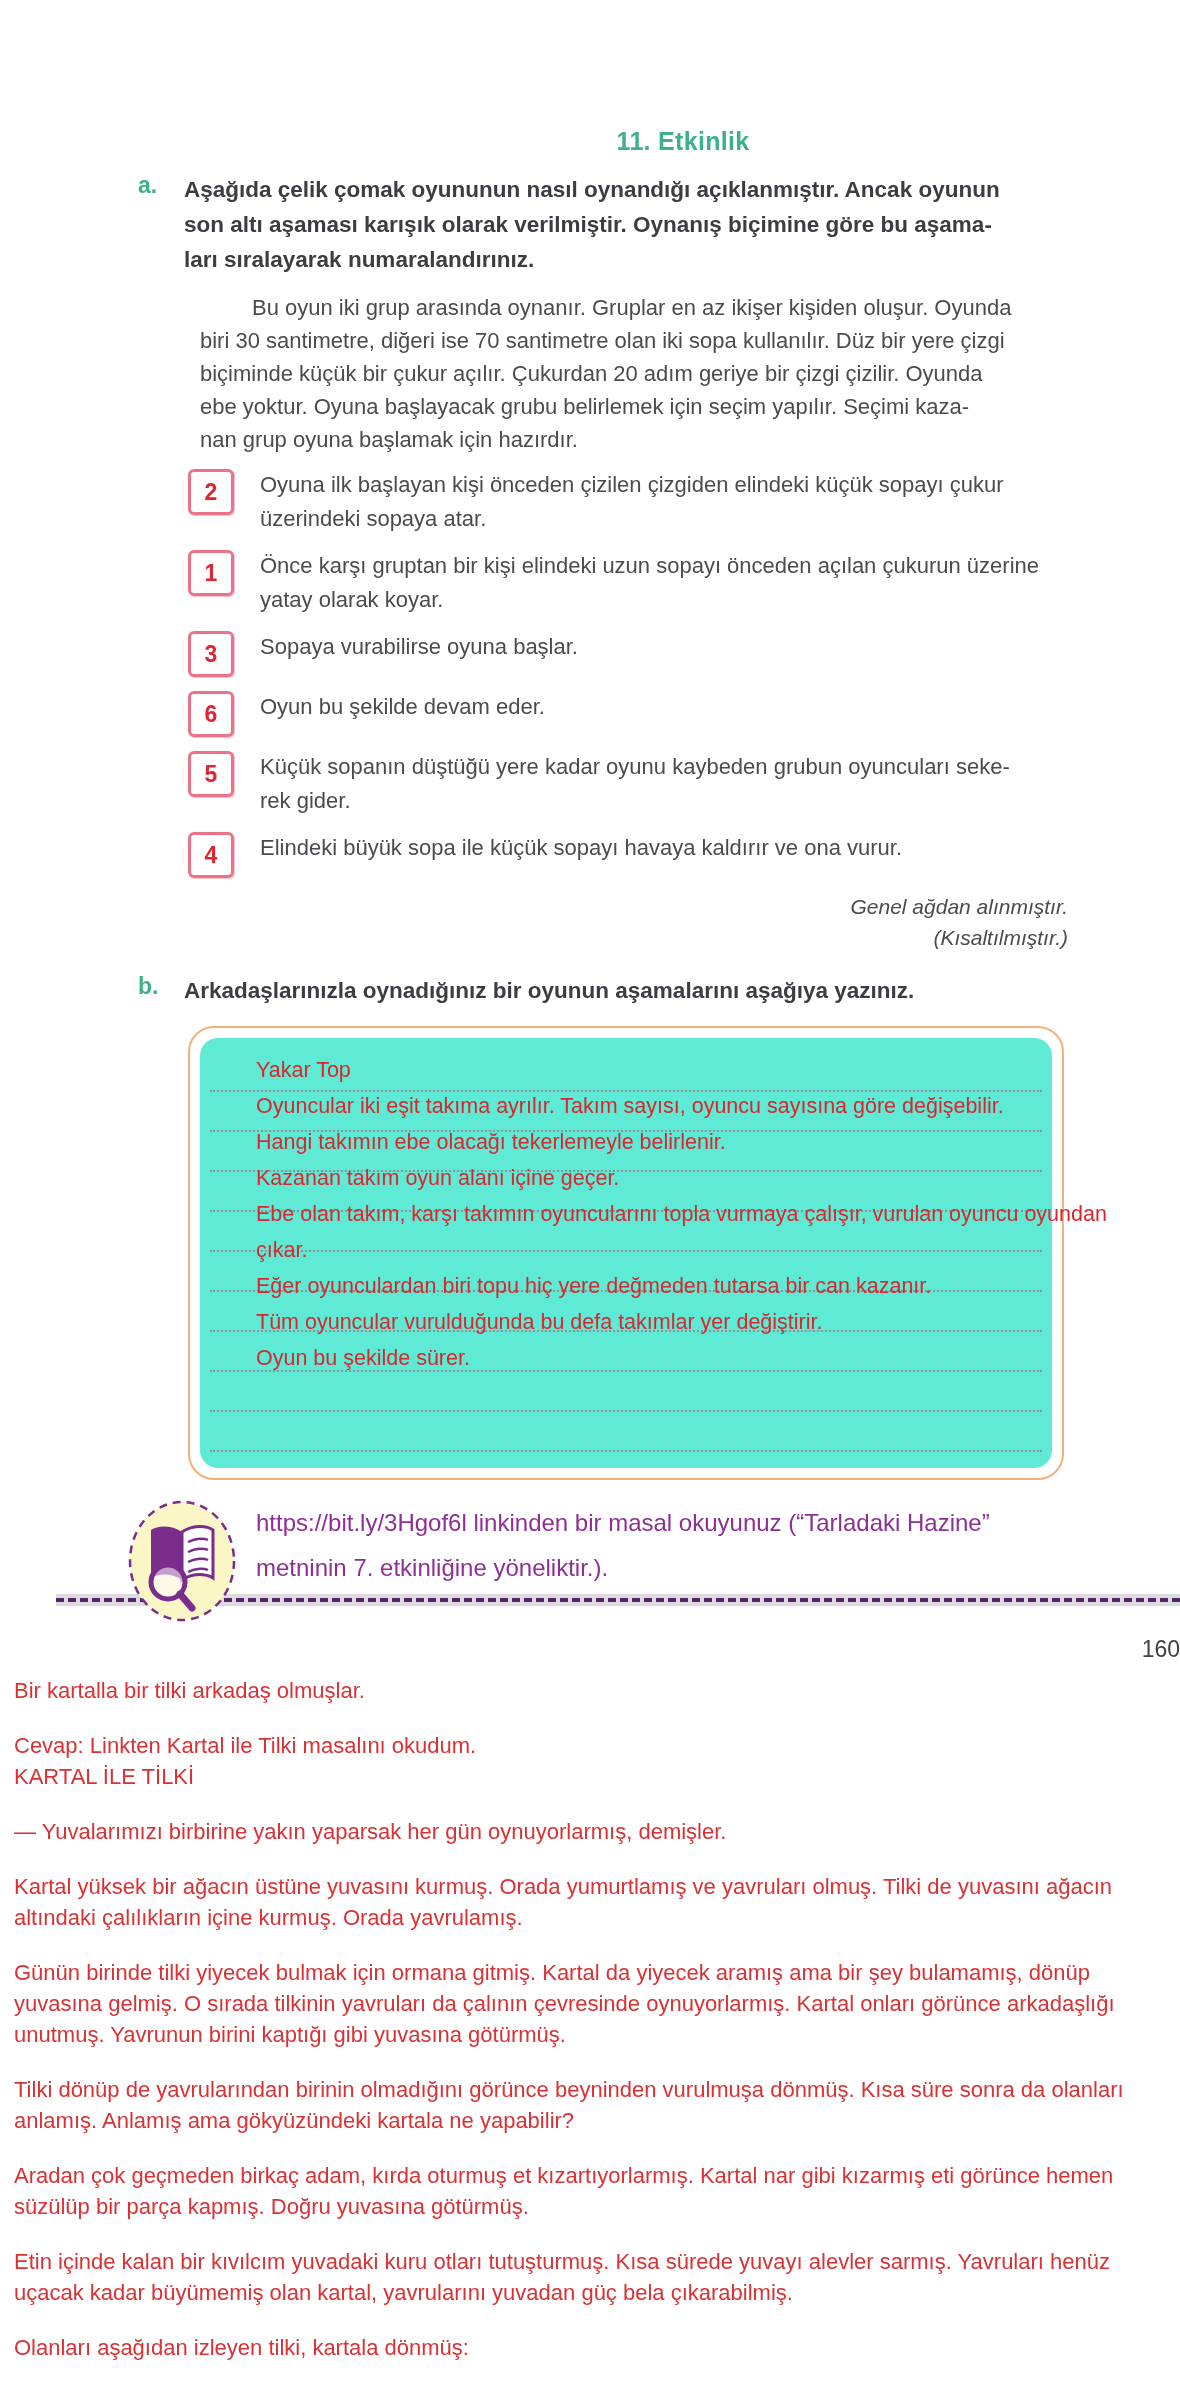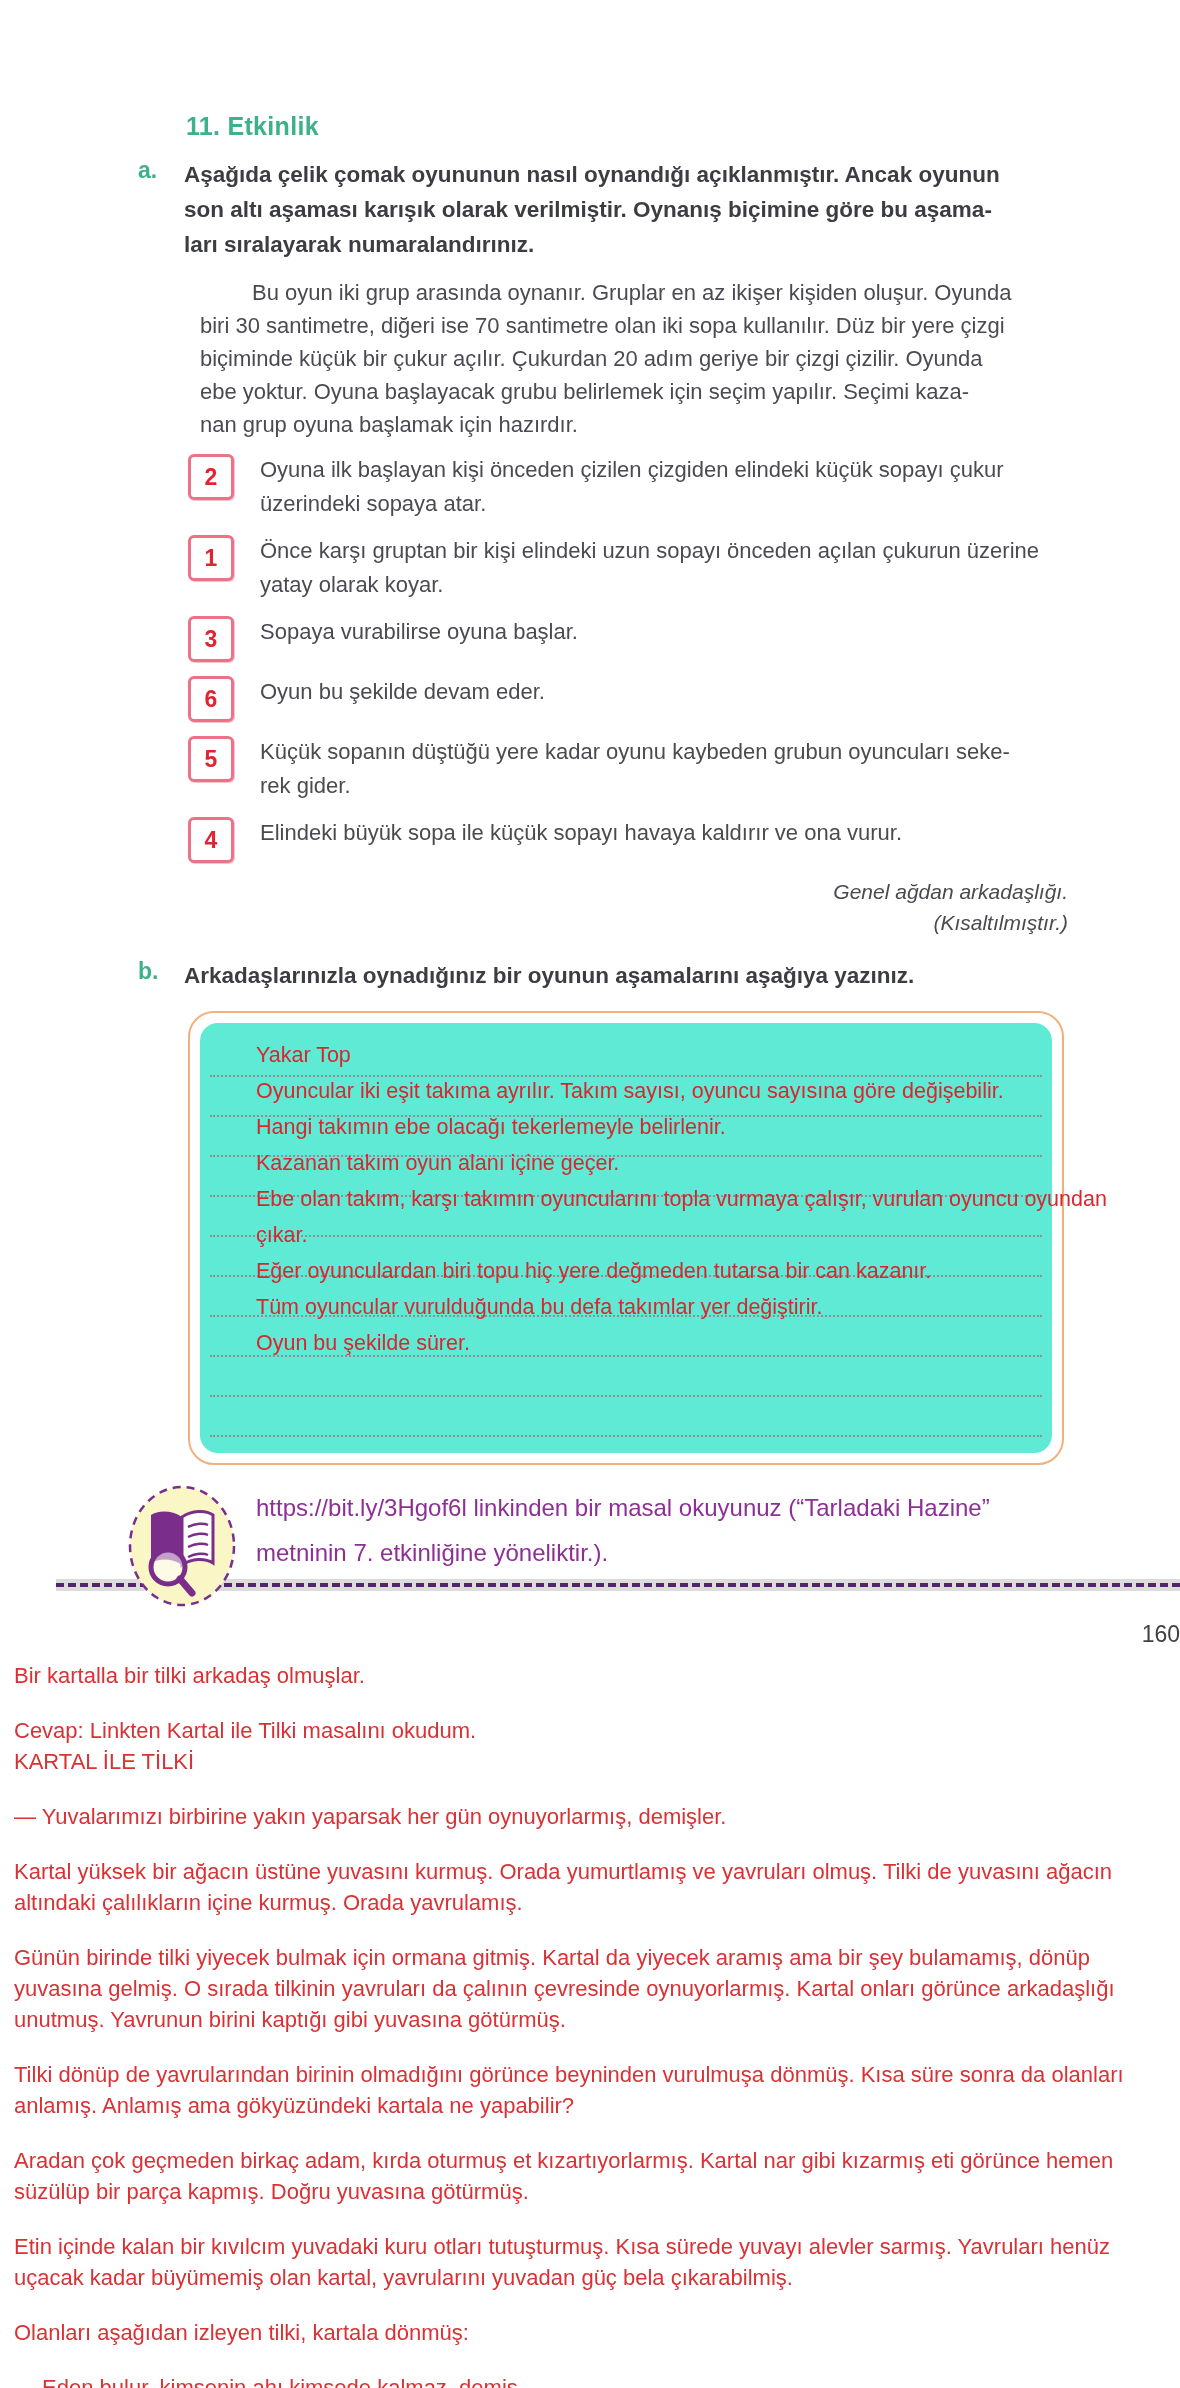--- a/index.html
+++ b/index.html
@@ -5,21 +5,21 @@
   html,body{margin:0;padding:0;}
   body{
     width:1180px;height:2388px;overflow:hidden;background:#ffffff;
     font-family:"Liberation Sans", sans-serif;
     -webkit-font-smoothing:antialiased;
   }
   .page{position:relative;width:1180px;height:2388px;padding-top:112px;box-sizing:border-box;}
 
   
   .activity-heading{
-    margin:0 0 16px 186px;font-size:25px;font-weight:bold;color:#3EB08A;letter-spacing:.3px;
+    margin:15px 0 16px 186px;font-size:25px;font-weight:bold;color:#3EB08A;letter-spacing:.3px;text-align:center;
   }
   .part-row{display:flex;margin-left:138px;}
   .part-label{color:#3EB08A;font-weight:bold;font-size:23px;width:46px;flex:0 0 46px;}
   .part-instruction{
     font-weight:bold;color:#3C3C43;font-size:22.5px;line-height:35px;
     white-space:pre-line;width:905px;
   }
 
   
   .intro-paragraph{
@@ -133,21 +133,21 @@
 rek gider.</div>
     </div>
       <div class="step-row">
       <div class="step-answer-box">
         <span class="step-answer-value">4</span>
       </div>
       <div class="step-text">Elindeki büyük sopa ile küçük sopayı havaya kaldırır ve ona vurur.</div>
     </div>
     </div>
 
-  <div class="source-note">Genel ağdan arkadaşlığı.
+  <div class="source-note">Genel ağdan alınmıştır.
 (Kısaltılmıştır.)</div>
 
   <div class="part-row part-b">
     <div class="part-label">b.</div>
     <div class="part-instruction">Arkadaşlarınızla oynadığınız bir oyunun aşamalarını aşağıya yazınız.</div>
   </div>
 
   <div class="answer-outer">
     <div class="answer-inner">
       <div class="ruled-layer">

